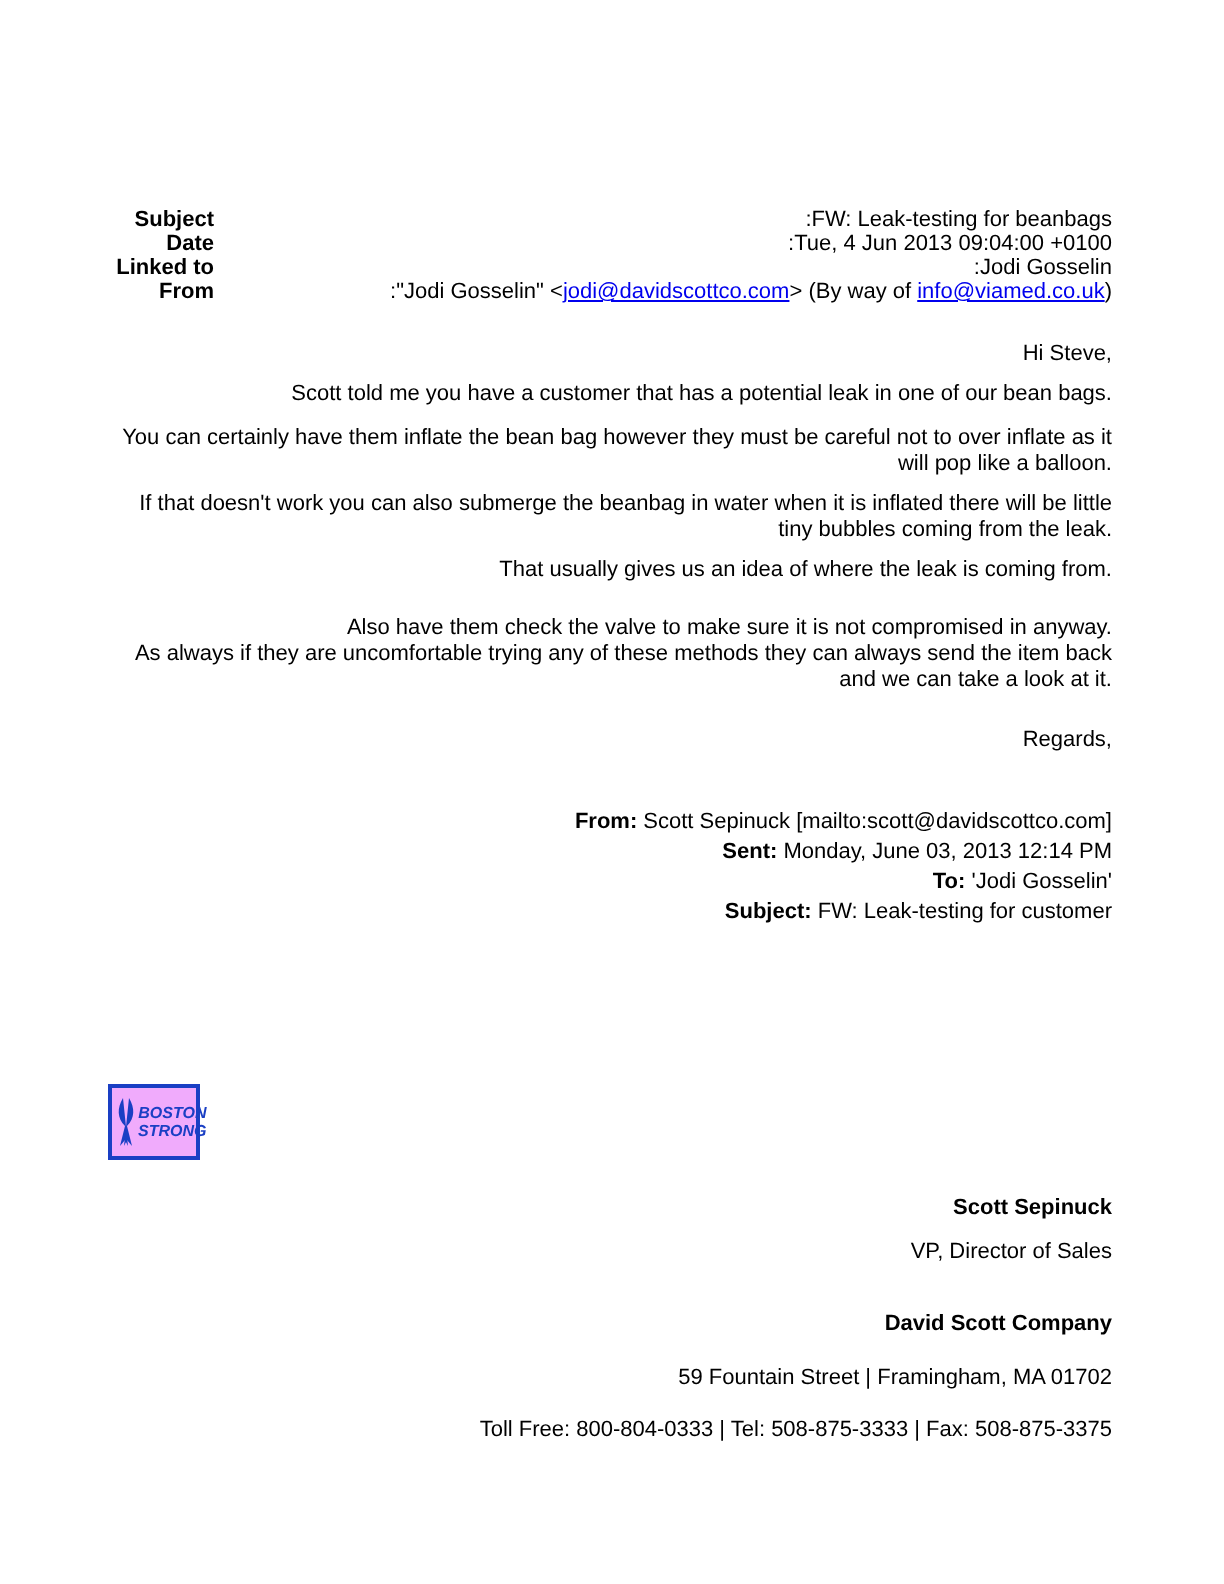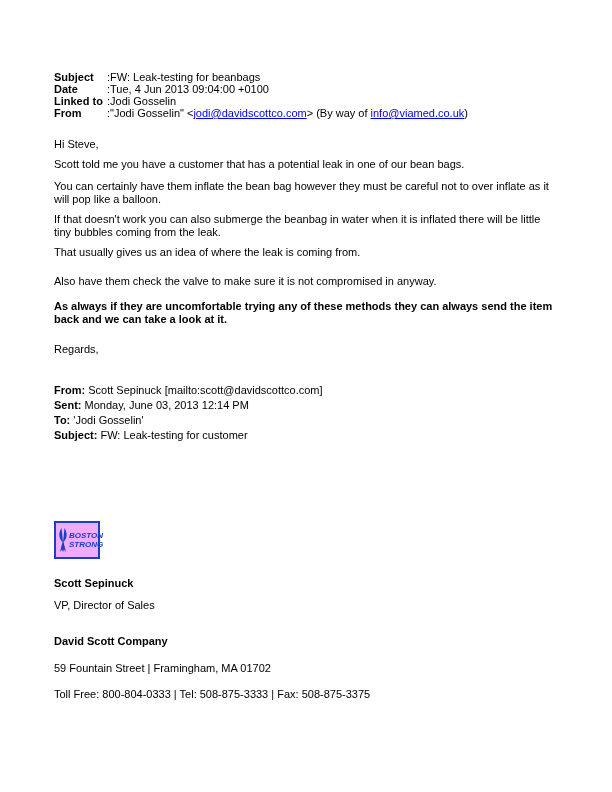--- a/index.html
+++ b/index.html
@@ -3,34 +3,35 @@
 <meta charset="utf-8">
 <style>
   html,body{margin:0;padding:0;background:#ffffff;}
   .page{
     position:relative;
     width:612px;height:761px;
     background:#ffffff;
     font-family:"Liberation Sans",sans-serif;
     font-size:11px;color:#000;
     box-sizing:border-box;
-    padding:71px 56px 0 54px;
+    padding:104px 56px 0 54px;
     overflow:hidden;
+    text-align:right;
   }
   
   .hrow{display:flex;line-height:12px;}
   .hlabel{font-weight:bold;width:53px;flex-shrink:0;}
   .hvalue{flex:1;}
   a.link{color:#0000ee;text-decoration:underline;cursor:pointer;}
   
   .greeting{margin-top:19px;line-height:13px;}
   .para{margin:0;line-height:13px;}
   .mt7{margin-top:7px;}
   .mt9{margin-top:9px;}
-  .mt12{margin-top:12px;font-weight:bold;}
+  .mt12{margin-top:0;}
   .mt14{margin-top:14px;}
   .mt16{margin-top:16px;}
   .mt17{margin-top:17px;}
   .mt1{margin-top:1px;}
   .mt27{margin-top:27px;}
   
   .fline{line-height:15px;}
   .fline b{font-weight:bold;}
   
   .logo{

